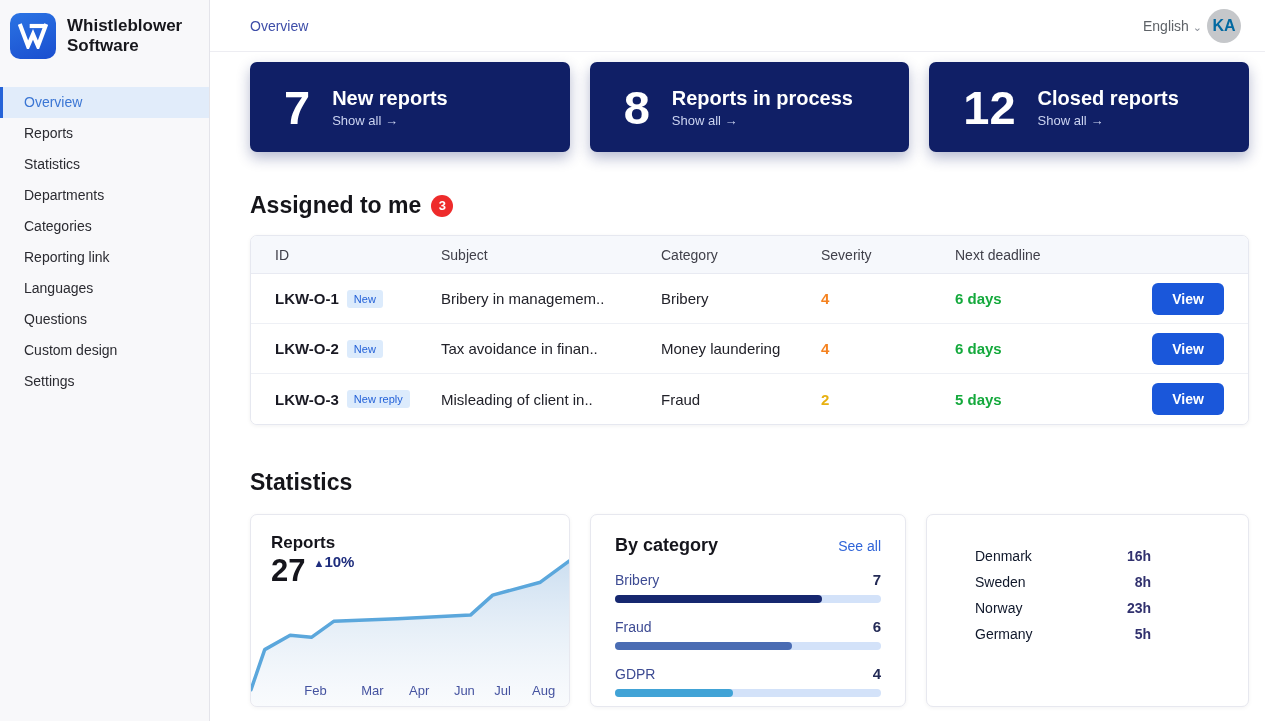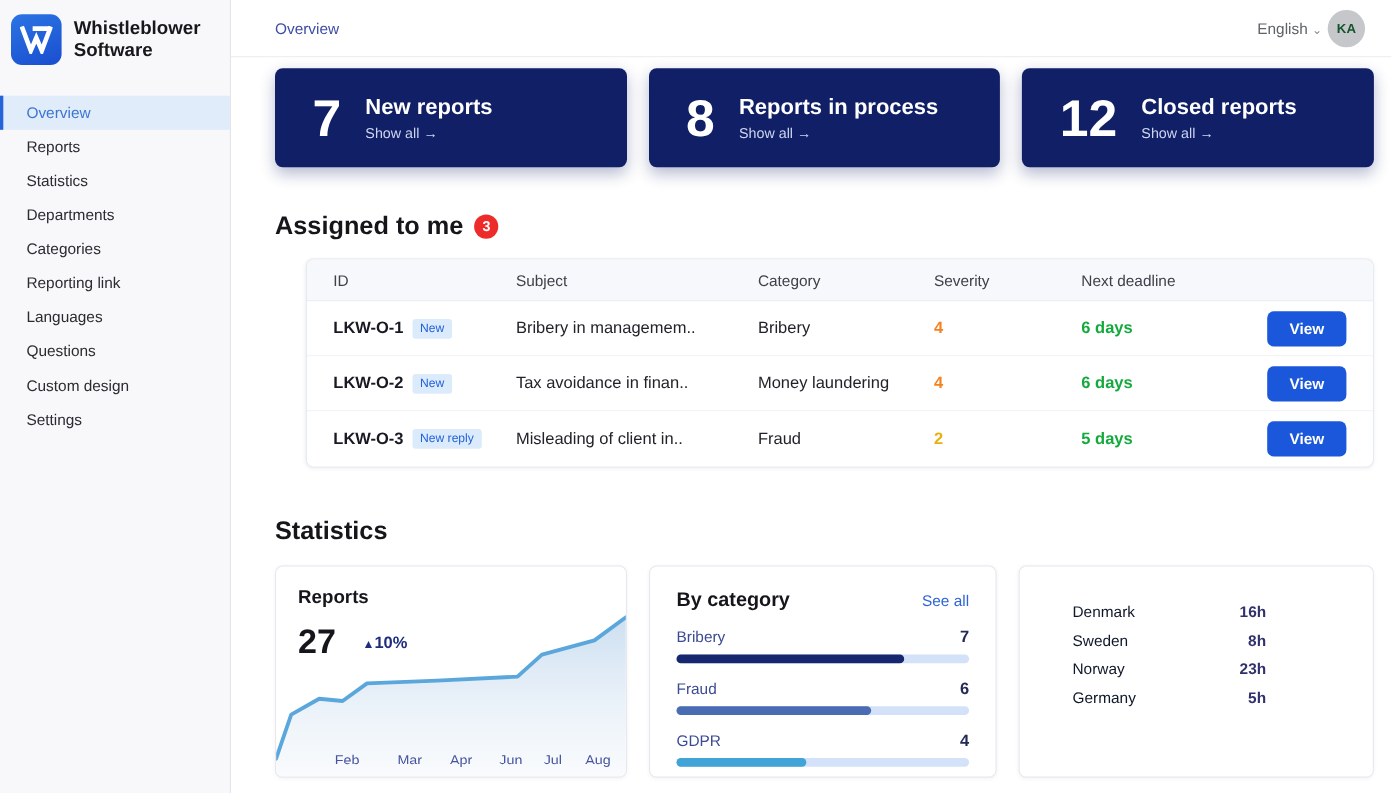--- a/index.html
+++ b/index.html
@@ -20,43 +20,43 @@
   .nav-item.active { background:#e1ecfa; border-left-color:#2563d8; color:#3b76d4; }
 
   
   .main { margin-left:210px; }
   .topbar { height:52px; display:flex; align-items:center; padding:0 24px 0 40px;
     border-bottom:1px solid #ededf2; background:#fff; }
   .crumb { font-size:14px; color:#3d4da8; cursor:pointer; }
   .top-right { margin-left:auto; display:flex; align-items:center; gap:5px; }
   .lang { font-size:14px; color:#5f6368; cursor:pointer; }
   .lang .chev { font-size:11px; color:#8a8f98; }
-  .avatar { width:34px; height:34px; border-radius:50%; background:#c5c7ca; color:#14532d;
-    font-size:12px; font-weight:700; display:flex; align-items:center; justify-content:center;
+  .avatar { width:34px; height:34px; border-radius:50%; background:#c5c7ca; color:#0369a1;
+    font-size:16px; font-weight:700; display:flex; align-items:center; justify-content:center;
     cursor:pointer; }
 
   .content { padding:0 16px 0 40px; }
 
   
   .summary-row { display:grid; grid-template-columns:1fr 1fr 1fr; gap:20px; margin-top:10px; }
   .sum-card { background:#101f66; border-radius:7px; height:90px; color:#fff;
     display:flex; align-items:center; gap:22px; padding:0 34px; cursor:pointer;
     box-shadow:0 6px 14px rgba(16,31,102,.30); }
   .sum-num { font-size:47px; font-weight:700; line-height:1; }
   .sum-title { font-size:20px; font-weight:700; }
   .sum-link { font-size:13px; color:#ccd4f1; margin-top:3px; cursor:pointer; }
 
   
   .section-head { display:flex; align-items:center; gap:10px; margin:40px 0 16px; }
   .section-title { font-size:23px; font-weight:700; color:#15151a; }
   .red-badge { width:22px; height:22px; border-radius:50%; background:#ee2b2b; color:#fff;
     font-size:13px; font-weight:700; display:flex; align-items:center; justify-content:center; }
 
   .table-card { background:#fff; border:1px solid #e6e8f0; border-radius:7px;
-    box-shadow:0 1px 4px rgba(20,20,40,.06); overflow:hidden;margin-left:28px; }
+    box-shadow:0 1px 4px rgba(20,20,40,.06); overflow:hidden; }
   .t-head, .t-row { display:grid; grid-template-columns:166px 220px 160px 134px 1fr 96px;
     align-items:center; padding:0 24px; }
   .t-head { height:38px; background:#f6f8fc; border-bottom:1px solid #e8eaf2;
     font-size:14px; color:#40404a; }
   .t-row { height:50px; border-bottom:1px solid #eef0f5; background:#fff; }
   .t-row:last-child { border-bottom:none; }
   .cell-id { font-size:15px; font-weight:700; color:#191923; display:flex; align-items:center; gap:8px; }
   .pill { background:#dcebfc; color:#2361d8; font-size:11px; font-weight:400;
     padding:3px 7px; border-radius:3px; white-space:nowrap; }
   .cell-txt { font-size:15px; color:#22222a; }
@@ -68,21 +68,21 @@
 
   
   .stats-title { margin-top:44px; }
   .stats-row { display:grid; grid-template-columns:320px 316px 1fr; gap:20px; margin-top:18px; }
   .stat-card { background:#fff; border:1px solid #e7e8ef; border-radius:7px; height:193px;
     box-shadow:0 1px 4px rgba(20,20,40,.05); position:relative; }
 
   
   .rep-head { padding:18px 20px 0; position:relative; z-index:2; }
   .rep-title { font-size:17px; font-weight:700; color:#15151c; }
-  .rep-numrow { display:flex; align-items:center; gap:24px; margin-top:13px; }
+  .rep-numrow { display:flex; gap:8px; margin-top:0; }
   .rep-num { font-size:31px; font-weight:700; color:#15151c; }
   .rep-delta { font-size:15px; font-weight:700; color:#1e2d7d; }
   .rep-delta .tri { font-size:11px; }
   .chart-wrap { position:absolute; left:0; right:0; bottom:0; height:160px; overflow:hidden;
     border-radius:0 0 7px 7px; }
   .chart-wrap svg { display:block; width:100%; height:160px; }
   .month-labels { position:absolute; left:0; right:0; bottom:7px; height:16px; }
   .month-labels span { position:absolute; transform:translateX(-50%); font-size:13px; color:#4553a0; }
 
   

